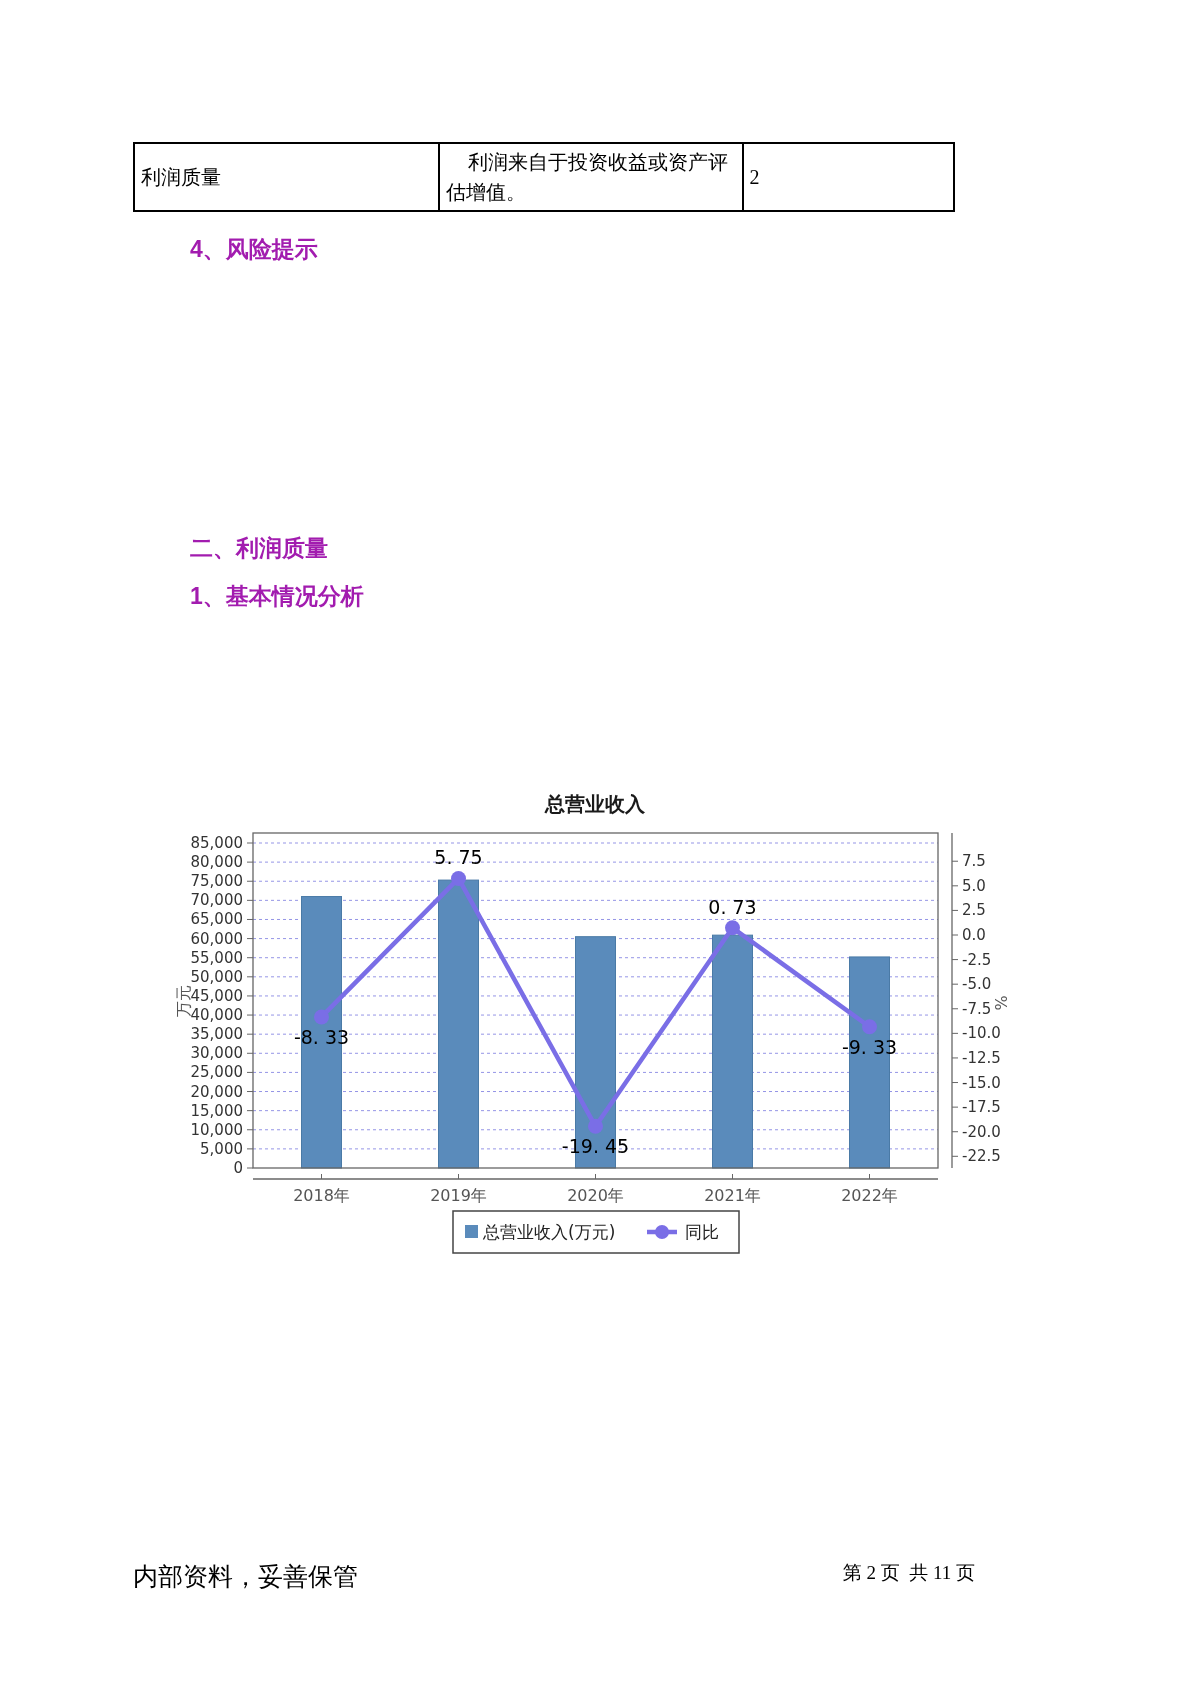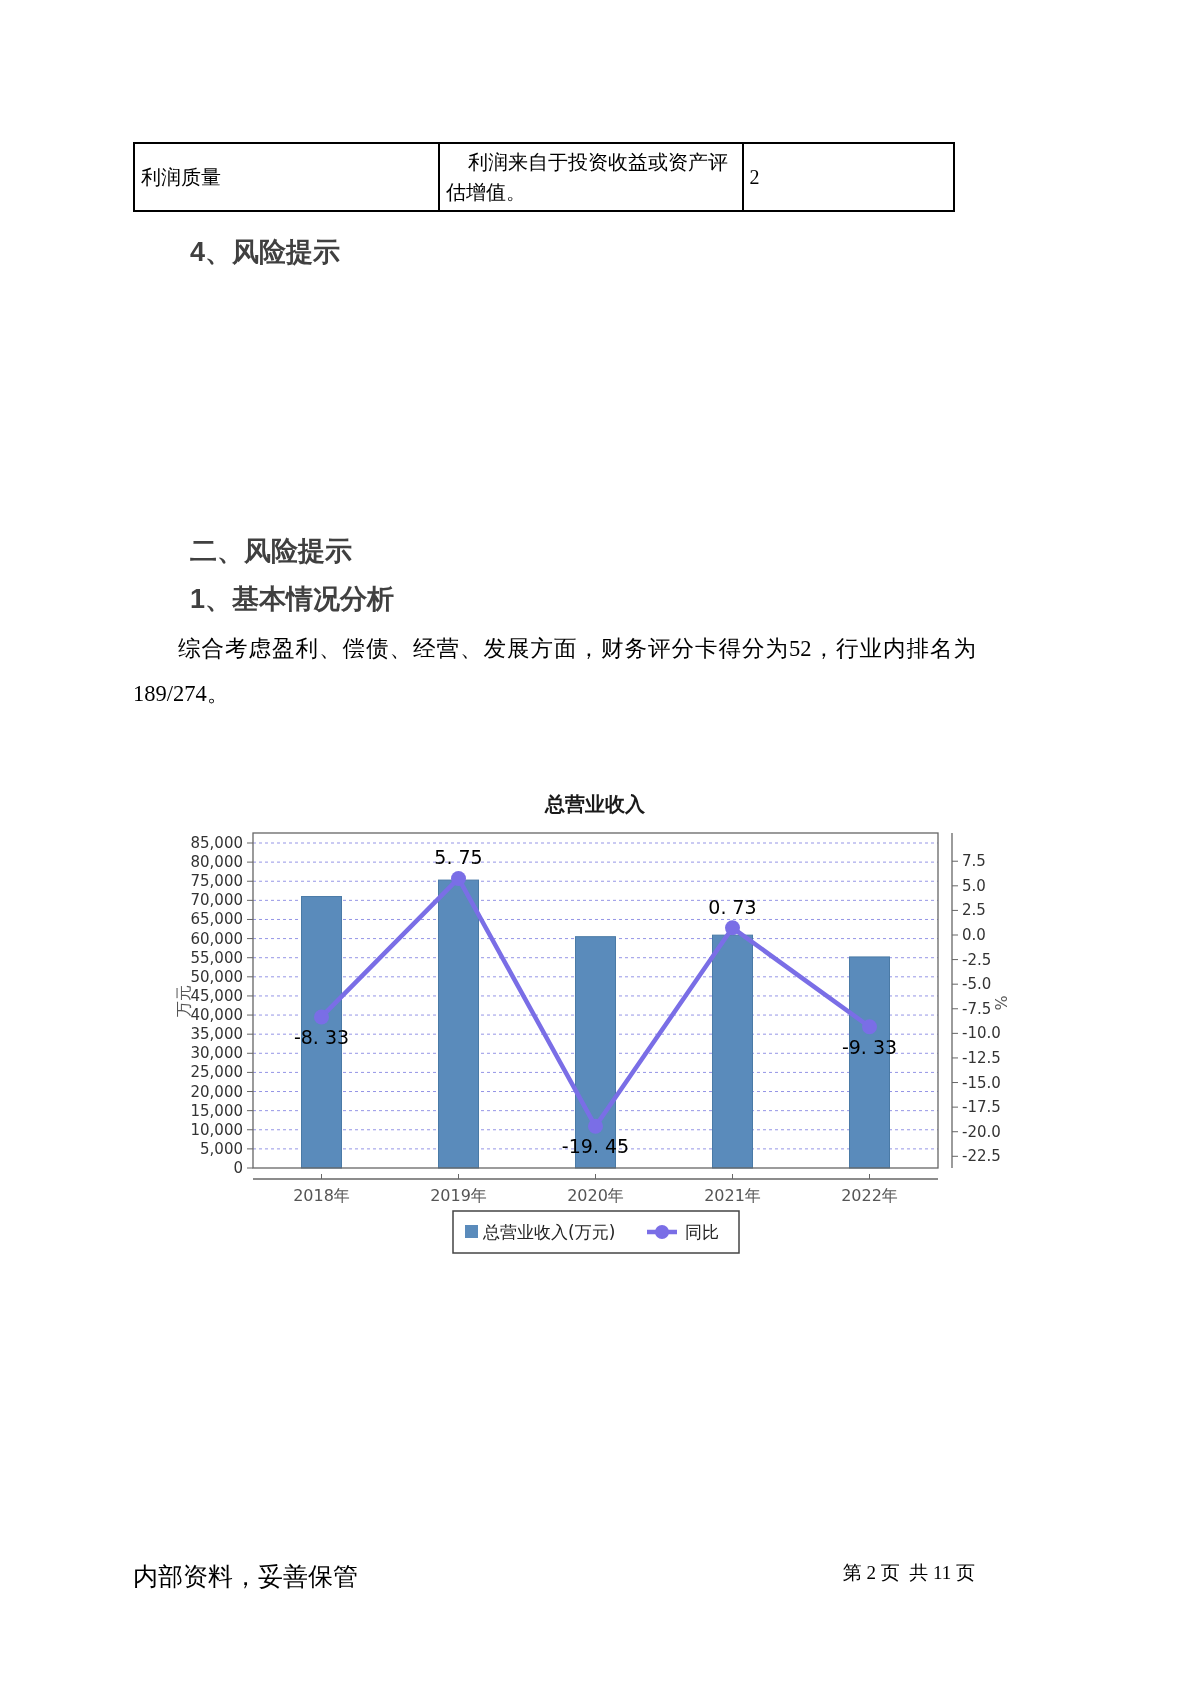--- a/index.html
+++ b/index.html
@@ -7,21 +7,21 @@
         font-family:"Liberation Serif",serif;color:#000;overflow:hidden;}
   
   .qtable{position:absolute;left:133px;top:142px;width:822px;border-collapse:collapse;
           table-layout:fixed;font-size:20px;}
   .qtable td{border:2px solid #000;vertical-align:middle;padding:2px 6px;height:62px;}
   .qtable .c1{width:37.4%;}
   .qtable .c2{width:37.2%;text-indent:1.1em;line-height:30px;vertical-align:middle;}
   .qtable .c3{width:25.4%;padding-left:6px;}
   
   .hd{position:absolute;left:190px;margin:0;font-family:"Liberation Sans",sans-serif;
-      font-weight:bold;font-size:27px;color:#404040;white-space:nowrap;}
+      font-weight:bold;font-size:23px;color:#a21caf;white-space:nowrap;}
   
   .para{position:absolute;left:133px;width:843px;margin:0;font-size:22.5px;line-height:45px;
         text-indent:2em;text-align:justify;}
   
   .chart-wrap{position:absolute;left:165px;top:763px;width:870px;height:500px;}
   .chart-wrap svg{display:block;}
   .chart-wrap text{font-family:"DejaVu Sans",sans-serif;}
   
   .footer-left{position:absolute;left:133px;top:1560px;font-size:25px;}
   .footer-right{position:absolute;right:216px;top:1560px;font-size:19px;white-space:pre;}
@@ -38,25 +38,24 @@
         <td class="c2">利润来自于投资收益或资产评估增值。</td>
         <td class="c3">2</td>
       </tr>
     </tbody>
   </table>
 
   <h3 class="hd" style="top:234px;">4、风险提示</h3>
 
 
 
-  <h3 class="hd" style="top:533px;">二、风险提示</h3>
+  <h3 class="hd" style="top:533px;">二、利润质量</h3>
 
   <h3 class="hd" style="top:581px;">1、基本情况分析</h3>
 
-  <p class="para" style="top:626px;">综合考虑盈利、偿债、经营、发展方面，财务评分卡得分为52，行业内排名为189/274。</p>
 
   <div class="chart-wrap">
     <svg id="revenue-chart" width="870" height="500" viewBox="0 0 870 500" xmlns="http://www.w3.org/2000/svg">
         <line x1="88" x2="773" y1="385.88235294117646" y2="385.88235294117646" stroke="#9595e6" stroke-width="1" stroke-dasharray="3,3"></line>
         <line x1="88" x2="773" y1="366.7647058823529" y2="366.7647058823529" stroke="#9595e6" stroke-width="1" stroke-dasharray="3,3"></line>
         <line x1="88" x2="773" y1="347.6470588235294" y2="347.6470588235294" stroke="#9595e6" stroke-width="1" stroke-dasharray="3,3"></line>
         <line x1="88" x2="773" y1="328.52941176470586" y2="328.52941176470586" stroke="#9595e6" stroke-width="1" stroke-dasharray="3,3"></line>
         <line x1="88" x2="773" y1="309.4117647058823" y2="309.4117647058823" stroke="#9595e6" stroke-width="1" stroke-dasharray="3,3"></line>
         <line x1="88" x2="773" y1="290.2941176470588" y2="290.2941176470588" stroke="#9595e6" stroke-width="1" stroke-dasharray="3,3"></line>
         <line x1="88" x2="773" y1="271.1764705882353" y2="271.1764705882353" stroke="#9595e6" stroke-width="1" stroke-dasharray="3,3"></line>

